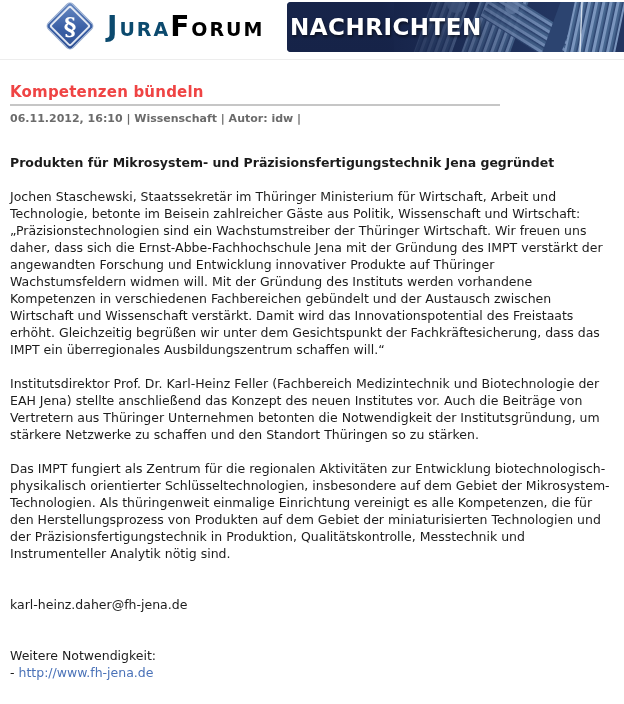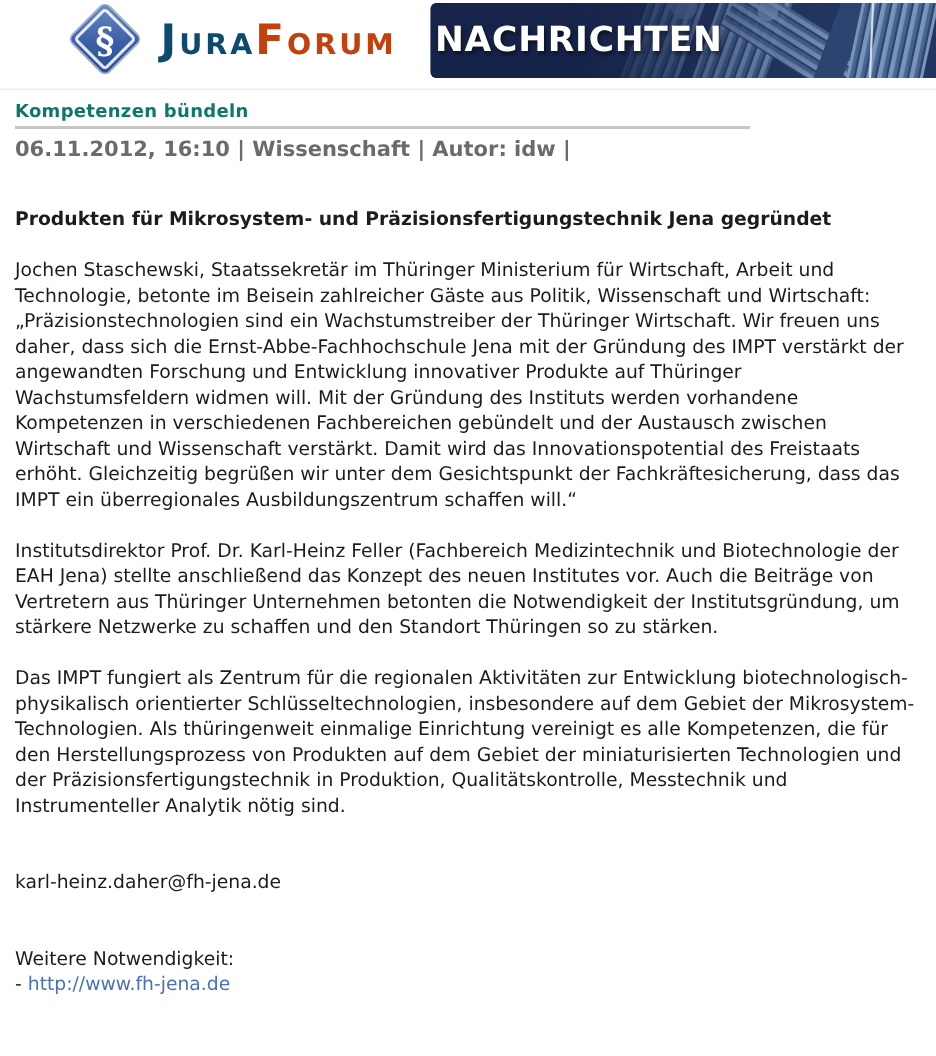--- a/index.html
+++ b/index.html
@@ -22,41 +22,41 @@
   .diamond::before { content:""; position:absolute; inset:2px; border:2px solid rgba(255,255,255,.85); border-radius:3px; }
   .para-glyph {
     position:absolute; inset:0; display:flex; align-items:center; justify-content:center;
     transform:rotate(-45deg); color:#fff; font-size:24px; font-weight:bold;
     font-family:"DejaVu Serif","Liberation Serif",serif;
   }
   .brand { white-space:nowrap; margin-left:4px; }
   .brand span { display:inline-block; font-size:19px; text-transform:uppercase; letter-spacing:2px; font-weight:700; }
   .brand span::first-letter { font-size:28px; }
   .brand .jura { color:#0c4a6e; }
-  .brand .forum { color:#c2410c; }
+  .brand .forum { color:#000000; }
 
   .banner {
     position:absolute; left:287px; right:0; top:2px; height:50px;
     background:linear-gradient(180deg,#33497c 0%, #20325f 45%, #17264d 100%);
     border-radius:4px 0 0 4px; overflow:hidden;
   }
   .banner svg { position:absolute; right:0; top:0; height:50px; width:230px; }
   .banner-shade { position:absolute; inset:0;
     background:linear-gradient(90deg, rgba(22,35,72,.96) 28%, rgba(22,35,72,.45) 55%, rgba(22,35,72,0) 78%); }
   .banner-title {
     position:absolute; left:3px; top:50%; transform:translateY(-50%);
     color:#fff; font-weight:bold; font-size:23px; letter-spacing:.5px;
     text-shadow:1px 2px 3px rgba(0,0,0,.55);
   }
 
   
   main { padding:0 10px; }
-  h1 { font-size:12px; font-weight:bold; color:#0f766e; margin-top:7px; letter-spacing:.2px; }
+  h1 { font-size:15px; font-weight:bold; color:#ef4444; margin-top:23px; letter-spacing:.2px; }
   .title-rule { width:490px; height:2px; background:#c6c6c6; margin-top:3px; }
-  .meta { margin-top:6px; font-size:14px; font-weight:bold; color:#6b6b6b; }
+  .meta { margin-top:6px; font-size:11px; font-weight:bold; color:#6b6b6b; }
 
   article { margin-top:29px; width:604px; font-size:12.5px; line-height:17px; color:#1c1c1c; }
   article p { margin:0 0 17px; }
   .headline { font-weight:bold; }
   .more { margin-top:34px; margin-bottom:17px; }
   .linkline a { color:#4a72b8; text-decoration:none; cursor:pointer; }
   .linkline .dash { color:#1c1c1c; }
 </style>
 </head>
 <body>

